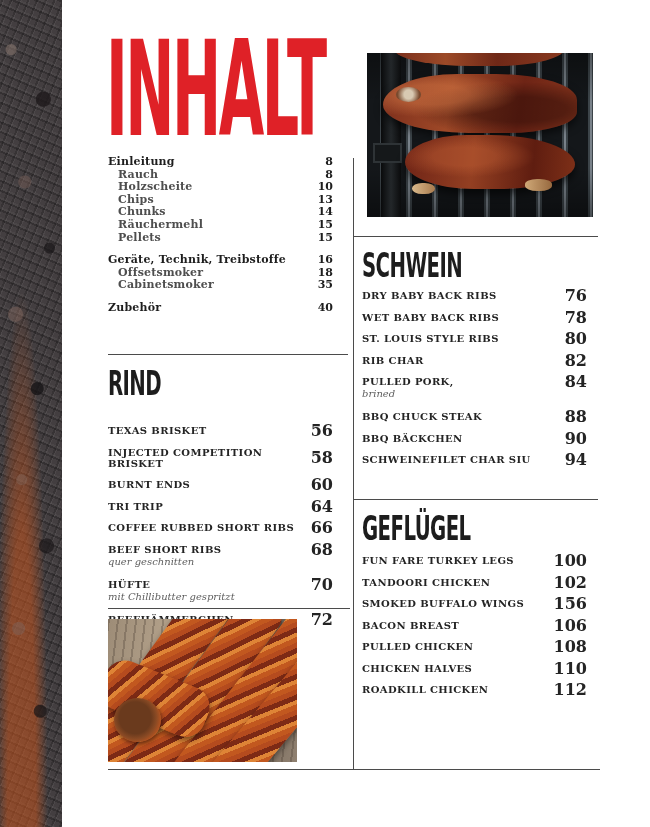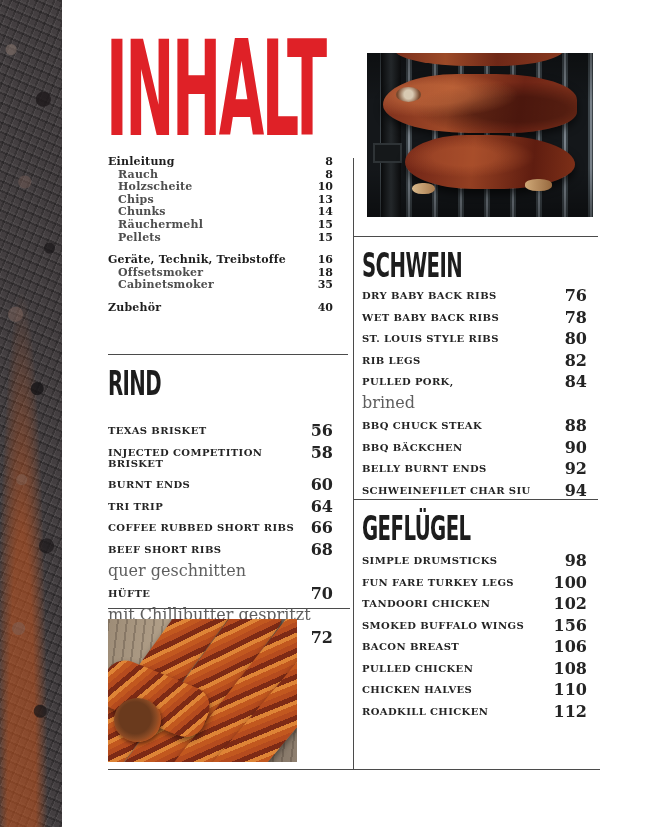--- a/index.html
+++ b/index.html
@@ -58,24 +58,24 @@
         font-size:11px;line-height:12.6px;color:#1e1e1e;gap:8px;}
   .irow .ilabel{font-weight:bold;letter-spacing:0.2px;}
   .irow.sub .ilabel{font-weight:bold;color:#4e4e4e;padding-left:10px;}
   .irow .ipage{font-weight:bold;}
   
   .entries{position:absolute;width:225px;}
   .entries.rind{left:108px;top:425px;}
   .entries.schwein{left:362px;top:290px;}
   .entries.gefluegel{left:362px;top:555px;}
   .entry{margin-bottom:10.5px;}
-  .erow{display:flex;justify-content:space-between;align-items:flex-start;}
+  .erow{display:flex;justify-content:space-between;align-items:center;}
   .elabel{font-size:10px;font-weight:bold;letter-spacing:0.4px;color:#242424;line-height:11px;}
   .epage{font-size:16px;font-weight:bold;color:#242424;line-height:11px;}
-  .esub{font-size:16px;color:#5e5e5e;line-height:12.5px;margin-top:10px;}
+  .esub{font-size:10px;color:#5e5e5e;line-height:12.5px;margin-top:1px;font-style:italic;}
   
   .photo{position:absolute;overflow:hidden;}
   .photo-top{
     left:367px;top:53px;width:226px;height:164px;background-color:#101315;
     background-image:
       linear-gradient(180deg, rgba(0,0,0,.35), rgba(0,0,0,0) 30%, rgba(0,0,0,0) 70%, rgba(0,0,0,.4)),
       repeating-linear-gradient(90deg,#14171a 0 13px,#3c4449 13px 15px,#79828a 15px 17px,#3c4449 17px 19px,#14171a 19px 26px);
   }
   .grill-frame{position:absolute;left:6%;top:0;width:9%;height:100%;
     background:linear-gradient(90deg,#090a0b,#23272a 50%,#0b0c0d);}
@@ -268,21 +268,21 @@
         </div>
       </div>
     <div class="entry">
         <div class="erow">
           <span class="elabel">ST. LOUIS STYLE RIBS</span>
           <span class="epage">80</span>
         </div>
       </div>
     <div class="entry">
         <div class="erow">
-          <span class="elabel">RIB LEGS</span>
+          <span class="elabel">RIB CHAR</span>
           <span class="epage">82</span>
         </div>
       </div>
     <div class="entry">
         <div class="erow">
           <span class="elabel">PULLED PORK,</span>
           <span class="epage">84</span>
         </div>
         <div class="esub">brined</div>
       </div>
@@ -293,40 +293,28 @@
         </div>
       </div>
     <div class="entry">
         <div class="erow">
           <span class="elabel">BBQ BÄCKCHEN</span>
           <span class="epage">90</span>
         </div>
       </div>
     <div class="entry">
         <div class="erow">
-          <span class="elabel">BELLY BURNT ENDS</span>
-          <span class="epage">92</span>
-        </div>
-      </div>
-    <div class="entry">
-        <div class="erow">
           <span class="elabel">SCHWEINEFILET CHAR SIU</span>
           <span class="epage">94</span>
         </div>
       </div>
   </div>
 
   <h2 class="sec-title gefluegel">GEFLÜGEL</h2>
   <div class="entries gefluegel">
-    <div class="entry">
-        <div class="erow">
-          <span class="elabel">SIMPLE DRUMSTICKS</span>
-          <span class="epage">98</span>
-        </div>
-      </div>
     <div class="entry">
         <div class="erow">
           <span class="elabel">FUN FARE TURKEY LEGS</span>
           <span class="epage">100</span>
         </div>
       </div>
     <div class="entry">
         <div class="erow">
           <span class="elabel">TANDOORI CHICKEN</span>
           <span class="epage">102</span>

